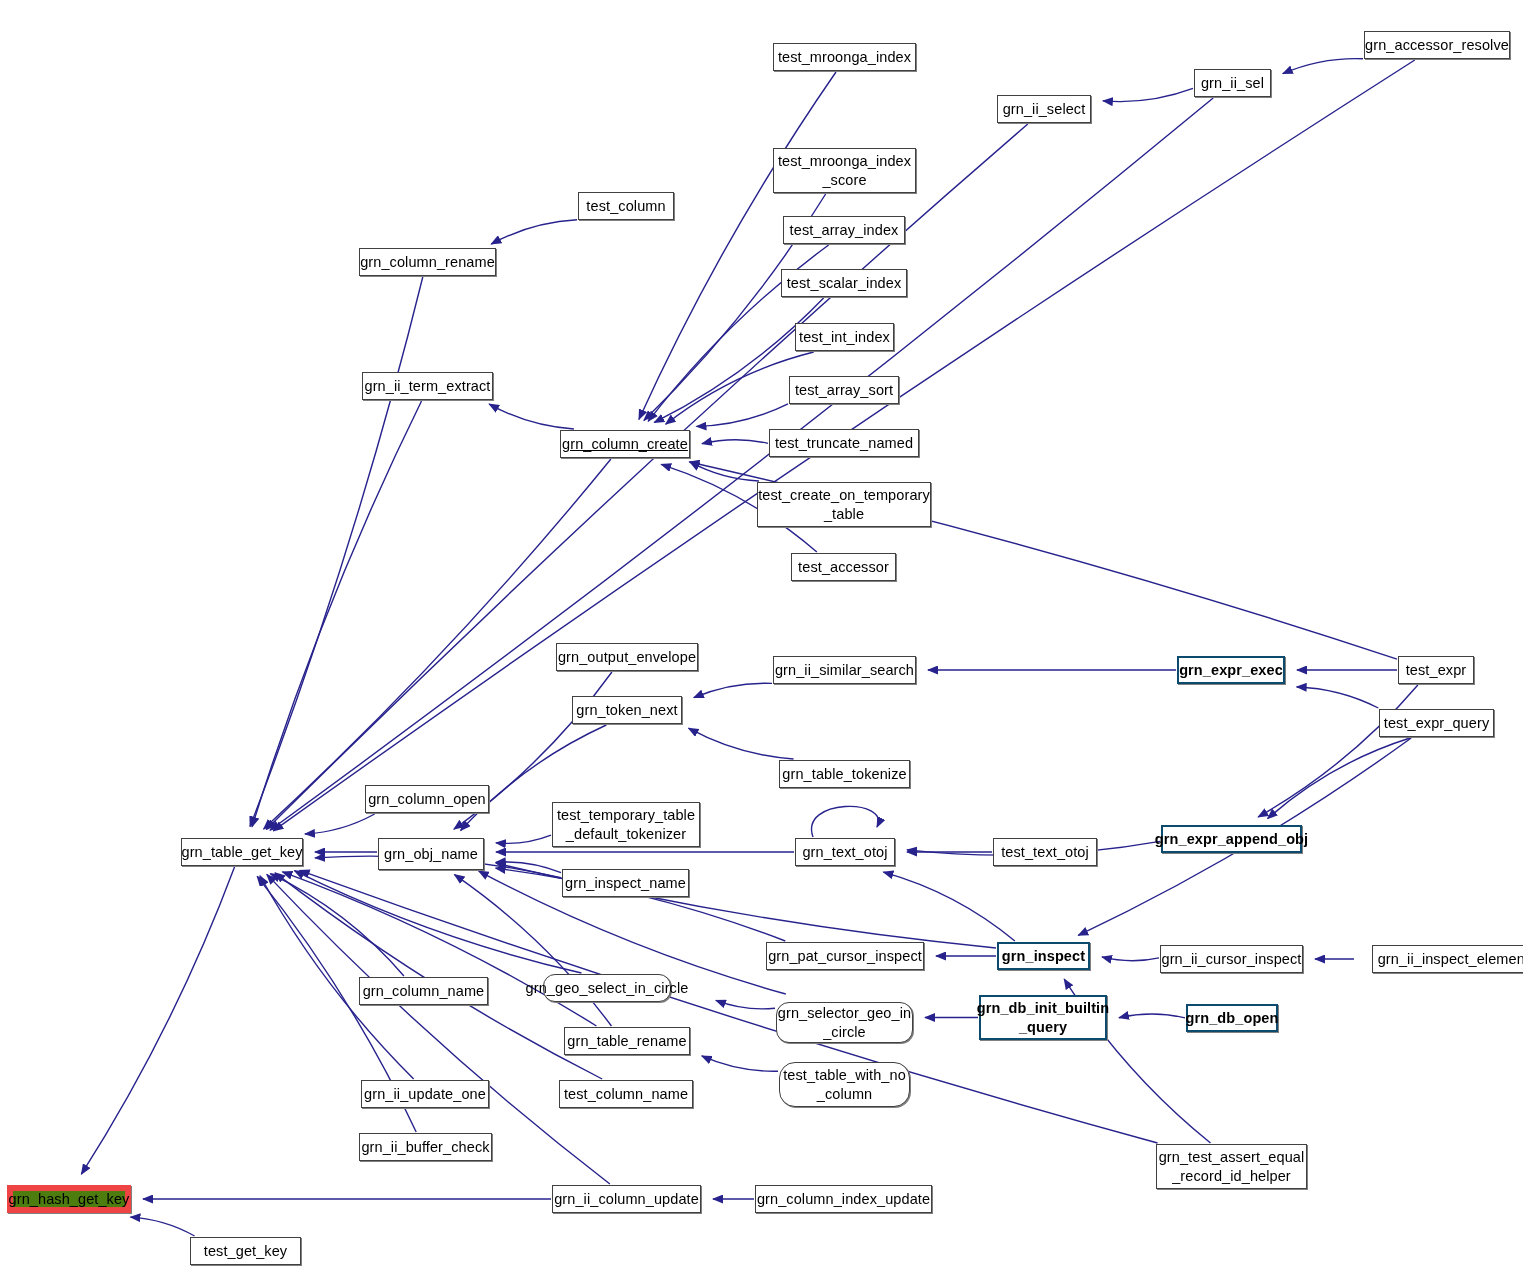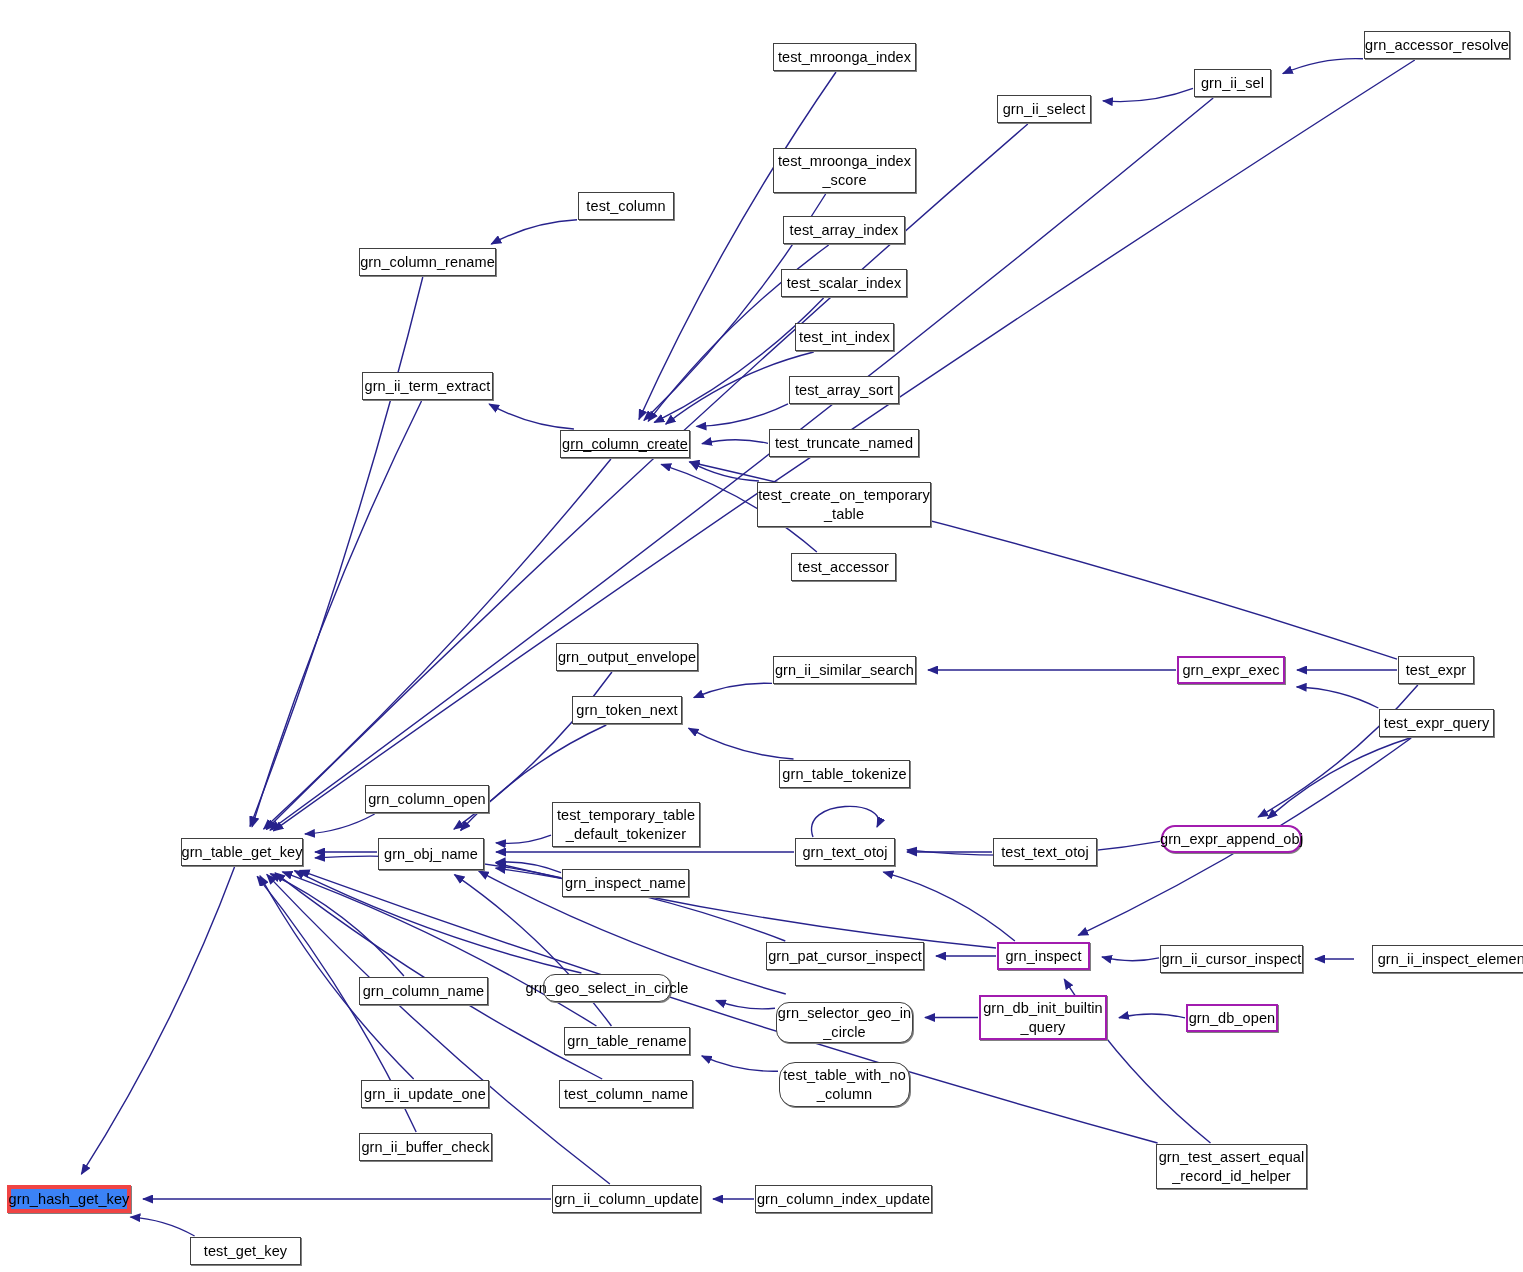--- a/index.html
+++ b/index.html
@@ -21,22 +21,22 @@
     align-items:center;
     justify-content:center;
     text-align:center;
     font-size:14.5px;
     color:#000000;
     line-height:1.28;
     white-space:pre-line;
     letter-spacing:0.1px;
     z-index:5;
   }
-  .node.red{border:2px solid #a21caf;}
-  .node.root{background:#3b82f6;border:4px solid #ef4444;}
+  .node.red{border:2px solid #0c4a6e;font-weight:bold;}
+  .node.root{background:#4d7c0f;border:6px solid #ef4444;}
 </style>
 </head>
 <body>
 
 <div id="canvas">
   <svg id="edges" viewBox="0 0 1523 1272">
     <defs>
       <marker id="ah" markerWidth="11" markerHeight="9" refX="10" refY="4.5" orient="auto" markerUnits="userSpaceOnUse">
         <path d="M0,0 L11,4.5 L0,9 z" fill="#27228c"></path>
       </marker>
@@ -150,21 +150,21 @@
       <div class="node" style="left: 779px; top: 1062px; width: 131px; height: 45px; border-radius: 16px;">test_table_with_no
 _column</div>
       <div class="node" style="left: 755px; top: 1185px; width: 177px; height: 28px;">grn_column_index_update</div>
       <div class="node" style="left: 997px; top: 95px; width: 94px; height: 28px;">grn_ii_select</div>
       <div class="node" style="left: 993px; top: 838px; width: 104px; height: 28px;">test_text_otoj</div>
       <div class="node red" style="left: 997px; top: 942px; width: 93px; height: 28px;">grn_inspect</div>
       <div class="node red" style="left: 979px; top: 995px; width: 128px; height: 45px;">grn_db_init_builtin
 _query</div>
       <div class="node" style="left: 1194px; top: 69px; width: 77px; height: 28px;">grn_ii_sel</div>
       <div class="node red" style="left: 1177px; top: 656px; width: 108px; height: 28px;">grn_expr_exec</div>
-      <div class="node red" style="left: 1161px; top: 825px; width: 141px; height: 28px; border-radius: 14px;">grn_expr_append_obj</div>
+      <div class="node red" style="left: 1161px; top: 825px; width: 141px; height: 28px;">grn_expr_append_obj</div>
       <div class="node" style="left: 1160px; top: 945px; width: 143px; height: 28px;">grn_ii_cursor_inspect</div>
       <div class="node red" style="left: 1186px; top: 1004px; width: 92px; height: 28px; text-align: center;">grn_db_open</div>
       <div class="node" style="left: 1156px; top: 1144px; width: 151px; height: 45px;">grn_test_assert_equal
 _record_id_helper</div>
       <div class="node" style="left: 1364px; top: 31px; width: 146px; height: 28px;">grn_accessor_resolve</div>
       <div class="node" style="left: 1398px; top: 656px; width: 76px; height: 28px;">test_expr</div>
       <div class="node" style="left: 1379px; top: 709px; width: 115px; height: 28px;">test_expr_query</div>
       <div class="node" style="left: 1355px; top: 945px; width: 170px; height: 28px; margin-left: 17px;">grn_ii_inspect_elements</div>
     </div>
 </div>

